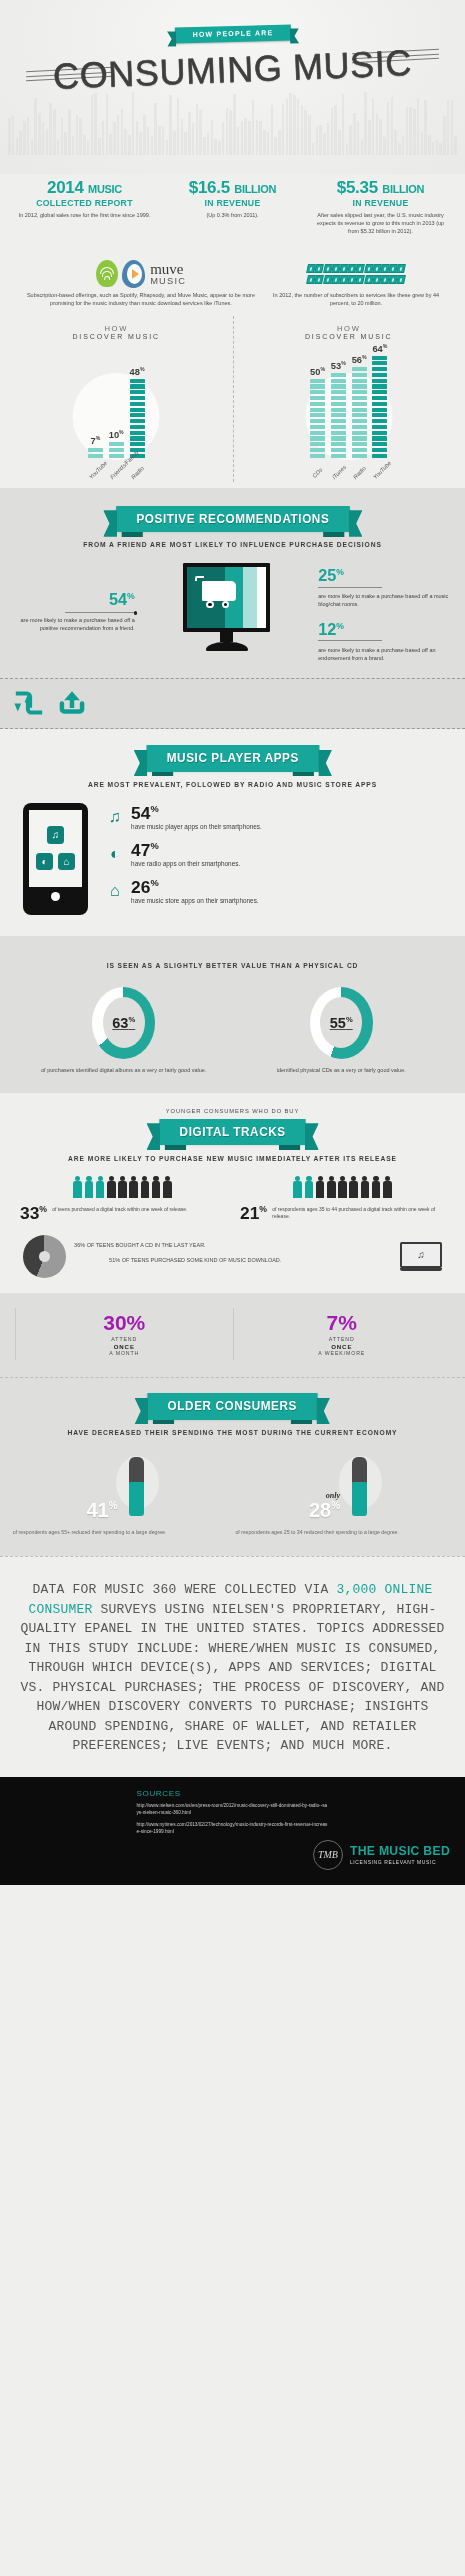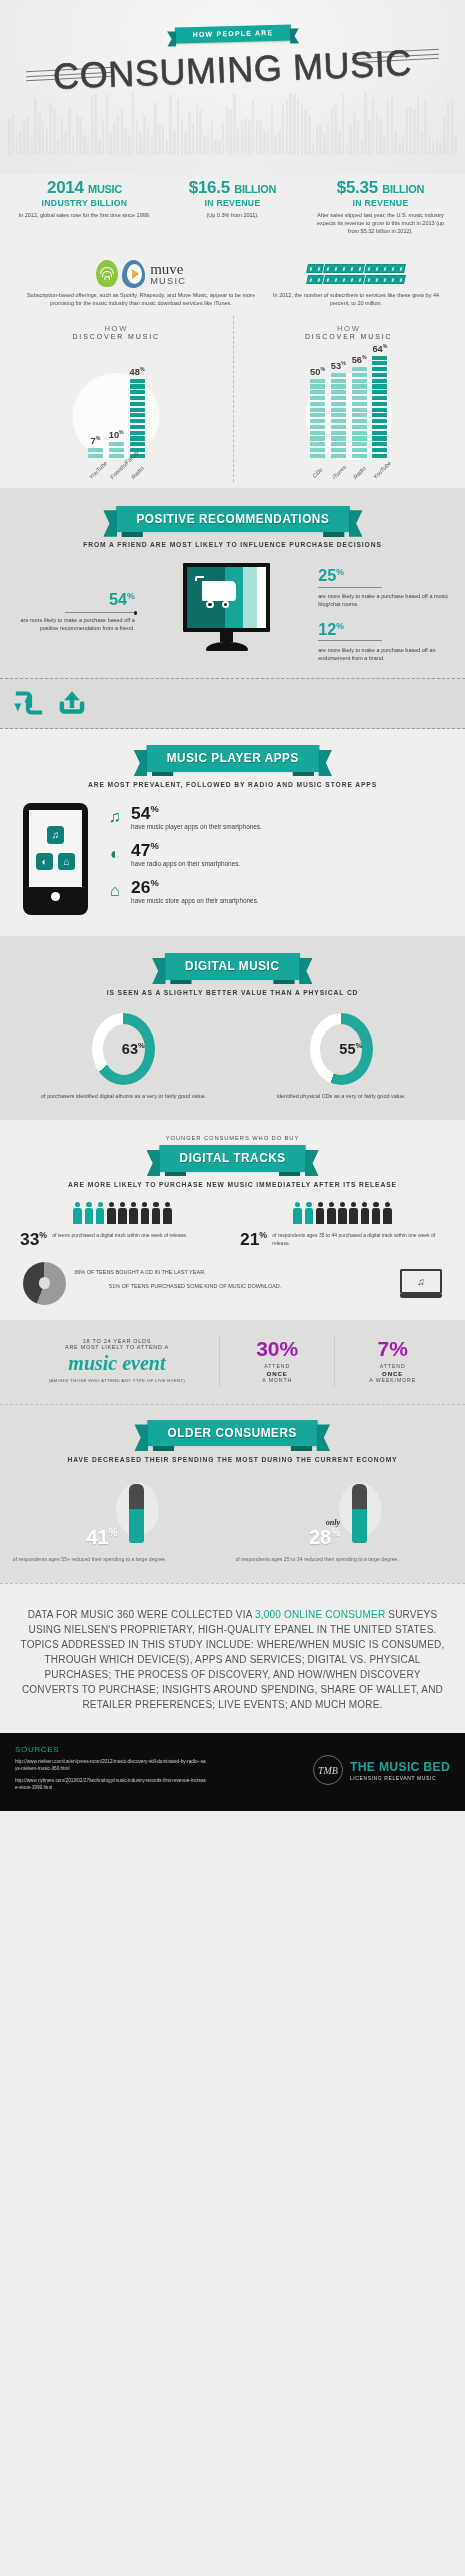--- a/index.html
+++ b/index.html
@@ -202,21 +202,21 @@
      font-family:"Liberation Sans Narrow","Liberation Sans",sans-serif;}
   .app-num sup{ font-size:9.3px; }
   .app-desc{ font-size:6.4px; color:#3c3c3c; line-height:1.4; margin-top:1.2px;}
 
   
   .donuts{ display:flex; padding: 17.4px 15px 12.8px; }
   .donut-col{ flex:1; text-align:center; }
   .donut{ width:63px; height:72px; margin:0 auto; border-radius:50%;
      display:flex; align-items:center; justify-content:center; position:relative;}
   .donut .hole{ width:42px; height:51px; background:#dededc; border-radius:50%;
-     display:flex; align-items:center; justify-content:flex-end;}
+     display:flex; align-items:center; justify-content:center;text-decoration:underline;}
   .donut .num{ font-size:14.5px; font-weight:bold; color:#242424;
      font-family:"Liberation Sans Narrow","Liberation Sans",sans-serif;}
   .donut .num sup{ font-size:7.6px; }
   .donut-desc{ font-size:5.5px; color:#4a4a4a; line-height:1.55; margin-top:7px; padding:0 8.1px;}
 
   
   .people-row{ display:flex; gap:1.2px; justify-content:center; align-items:flex-end; }
   .person{ width:10px; height:23px; position:relative; }
   .person .head{ width:5.2px;height:5.2px;border-radius:50%; margin:0 auto; }
   .person .body{ width:8.7px;height:16.3px; margin:0.6px auto 0; border-radius:2.3px 2.3px 0 0;}
@@ -266,27 +266,27 @@
   .silh{ width:35px; height:65px; position:relative; }
   .silh .halo{ position:absolute; left:-4.7px; top:1.2px; width:43px; height:53px;
      background:#eaeae8; border-radius:50%; }
   .silh .torso{ position:absolute; left:8.1px; top:2.3px; width:15px; height:27px;
      background:#4a4a4a; border-radius:5.8px 5.8px 1.7px 1.7px;}
   .silh .legs{ position:absolute; left:8.1px; top:27px; width:15px; height:34px;
      background:#12a79a; border-radius:1.2px 1.2px 2.9px 2.9px;}
   .older-desc{ font-size:5.2px; color:#6a6a6a; line-height:1.6; margin-top:8.1px; padding-right:8.1px;}
 
   
-  .method{ padding: 23px 18.6px 21px; text-align:center; font-size:10px; line-height:1.5;
+  .method{ padding: 23px 18.6px 21px; text-align:center; font-size:13px; line-height:1.5;
      color:#555; letter-spacing:0.2px;
-     font-family:Liberation Sans, sans-serif;}
+     font-family:Liberation Mono, monospace;}
   .method b{ color:#16a598; font-weight:normal; }
 
   
-  .footer{ background:#0c0c0c; padding: 11.6px 15px 15px; display:flex; align-items:center;}
+  .footer{ background:#0c0c0c; padding: 11.6px 15px 15px; display:flex; align-items:center;flex-direction:column;}
   .src-title{ color:#16a598; font-size:8.1px; letter-spacing:0.6px; margin-bottom:4.7px;
      font-family:"Liberation Sans Narrow","Liberation Sans",sans-serif;}
   .src-line{ color:#cfcfcf; font-size:4.7px; line-height:1.5; margin-bottom:4.7px; word-break:break-all;}
   .foot-right{ margin-left:auto; display:flex; align-items:center; gap:7px;}
   .tmb-seal{ width:30px; height:30px; border-radius:50%; border:1.2px solid #6a6a6a;
      display:flex; align-items:center; justify-content:center; color:#d8d8d8;
      font-family:"Liberation Serif",serif; font-size:10px; font-style:italic;}
   .tmb-name{ color:#16a598; font-size:12.2px; letter-spacing:0.3px; font-weight:bold;
      font-family:"Liberation Sans Narrow","Liberation Sans",sans-serif;}
   .tmb-sub{ color:#dcdcdc; font-size:5px; letter-spacing:0.6px; margin-top:1.2px;}
@@ -433,21 +433,21 @@
         <span style="height: 29.9397%;"></span>
       </div>
   </div>
 
   <div class="stats">
     <div class="col">
       <div class="stat-num">
         <span>2014</span>
         <small>MUSIC</small>
       </div>
-      <div class="stat-sub">INDUSTRY BILLION</div>
+      <div class="stat-sub">COLLECTED REPORT</div>
       <div class="stat-desc">In 2012, global sales rose for the first time since 1999.</div>
     </div>
     <div class="col">
       <div class="stat-num">
         <span>$16.5</span>
         <small>BILLION</small>
       </div>
       <div class="stat-sub">IN REVENUE</div>
       <div class="stat-desc">(Up 0.3% from 2011).</div>
     </div>
@@ -768,27 +768,20 @@
             <div>
               <div class="app-num">26<sup>%</sup></div>
               <div class="app-desc">have music store apps on their smartphones.</div>
             </div>
           </div>
         </div>
     </div>
   </div>
 
   <div class="band-grey" style="padding:17.4px 0 5.8px; margin-top:11.6px;">
-    <div class="ribbon-wrap">
-      <div class="ribbon cond">
-        <span class="tail l"></span><span class="tail r"></span>
-        <span class="foot l"></span><span class="foot r"></span>
-        <span>DIGITAL MUSIC</span>
-      </div>
-    </div>
     <div class="section-sub">IS SEEN AS A SLIGHTLY BETTER VALUE THAN A PHYSICAL CD</div>
     <div class="donuts" id="donuts">
         <div class="donut-col">
           <div class="donut" style="background: conic-gradient(#22a79b 0deg 227deg, #ffffff 227deg 360deg);">
             <div class="hole">
               <span class="num">63<sup>%</sup></span>
             </div>
           </div>
           <div class="donut-desc">of purchasers identified digital albums as a very or fairly good value.</div>
         </div>
@@ -919,26 +912,20 @@
       </div>
       <div class="laptop">
         <div class="lid">♫</div>
           <div class="base"></div>
       </div>
     </div>
   </div>
 
   <div class="band-grey">
     <div class="event">
-      <div class="event-left">
-        <div class="ev-small cond">18 TO 24 YEAR OLDS</div>
-        <div class="ev-small cond">ARE MOST LIKELY TO ATTEND A</div>
-        <div class="ev-script">music event</div>
-        <div class="ev-note">(AMONG THOSE WHO ATTEND ANY TYPE OF LIVE EVENT)</div>
-      </div>
       <div class="ev-cell">
         <div class="ev-num">30%</div>
         <div class="ev-lab">
           <span>ATTEND</span>
           <b>ONCE</b>
           <span>A MONTH</span>
         </div>
       </div>
       <div class="ev-cell">
         <div class="ev-num">7%</div>

